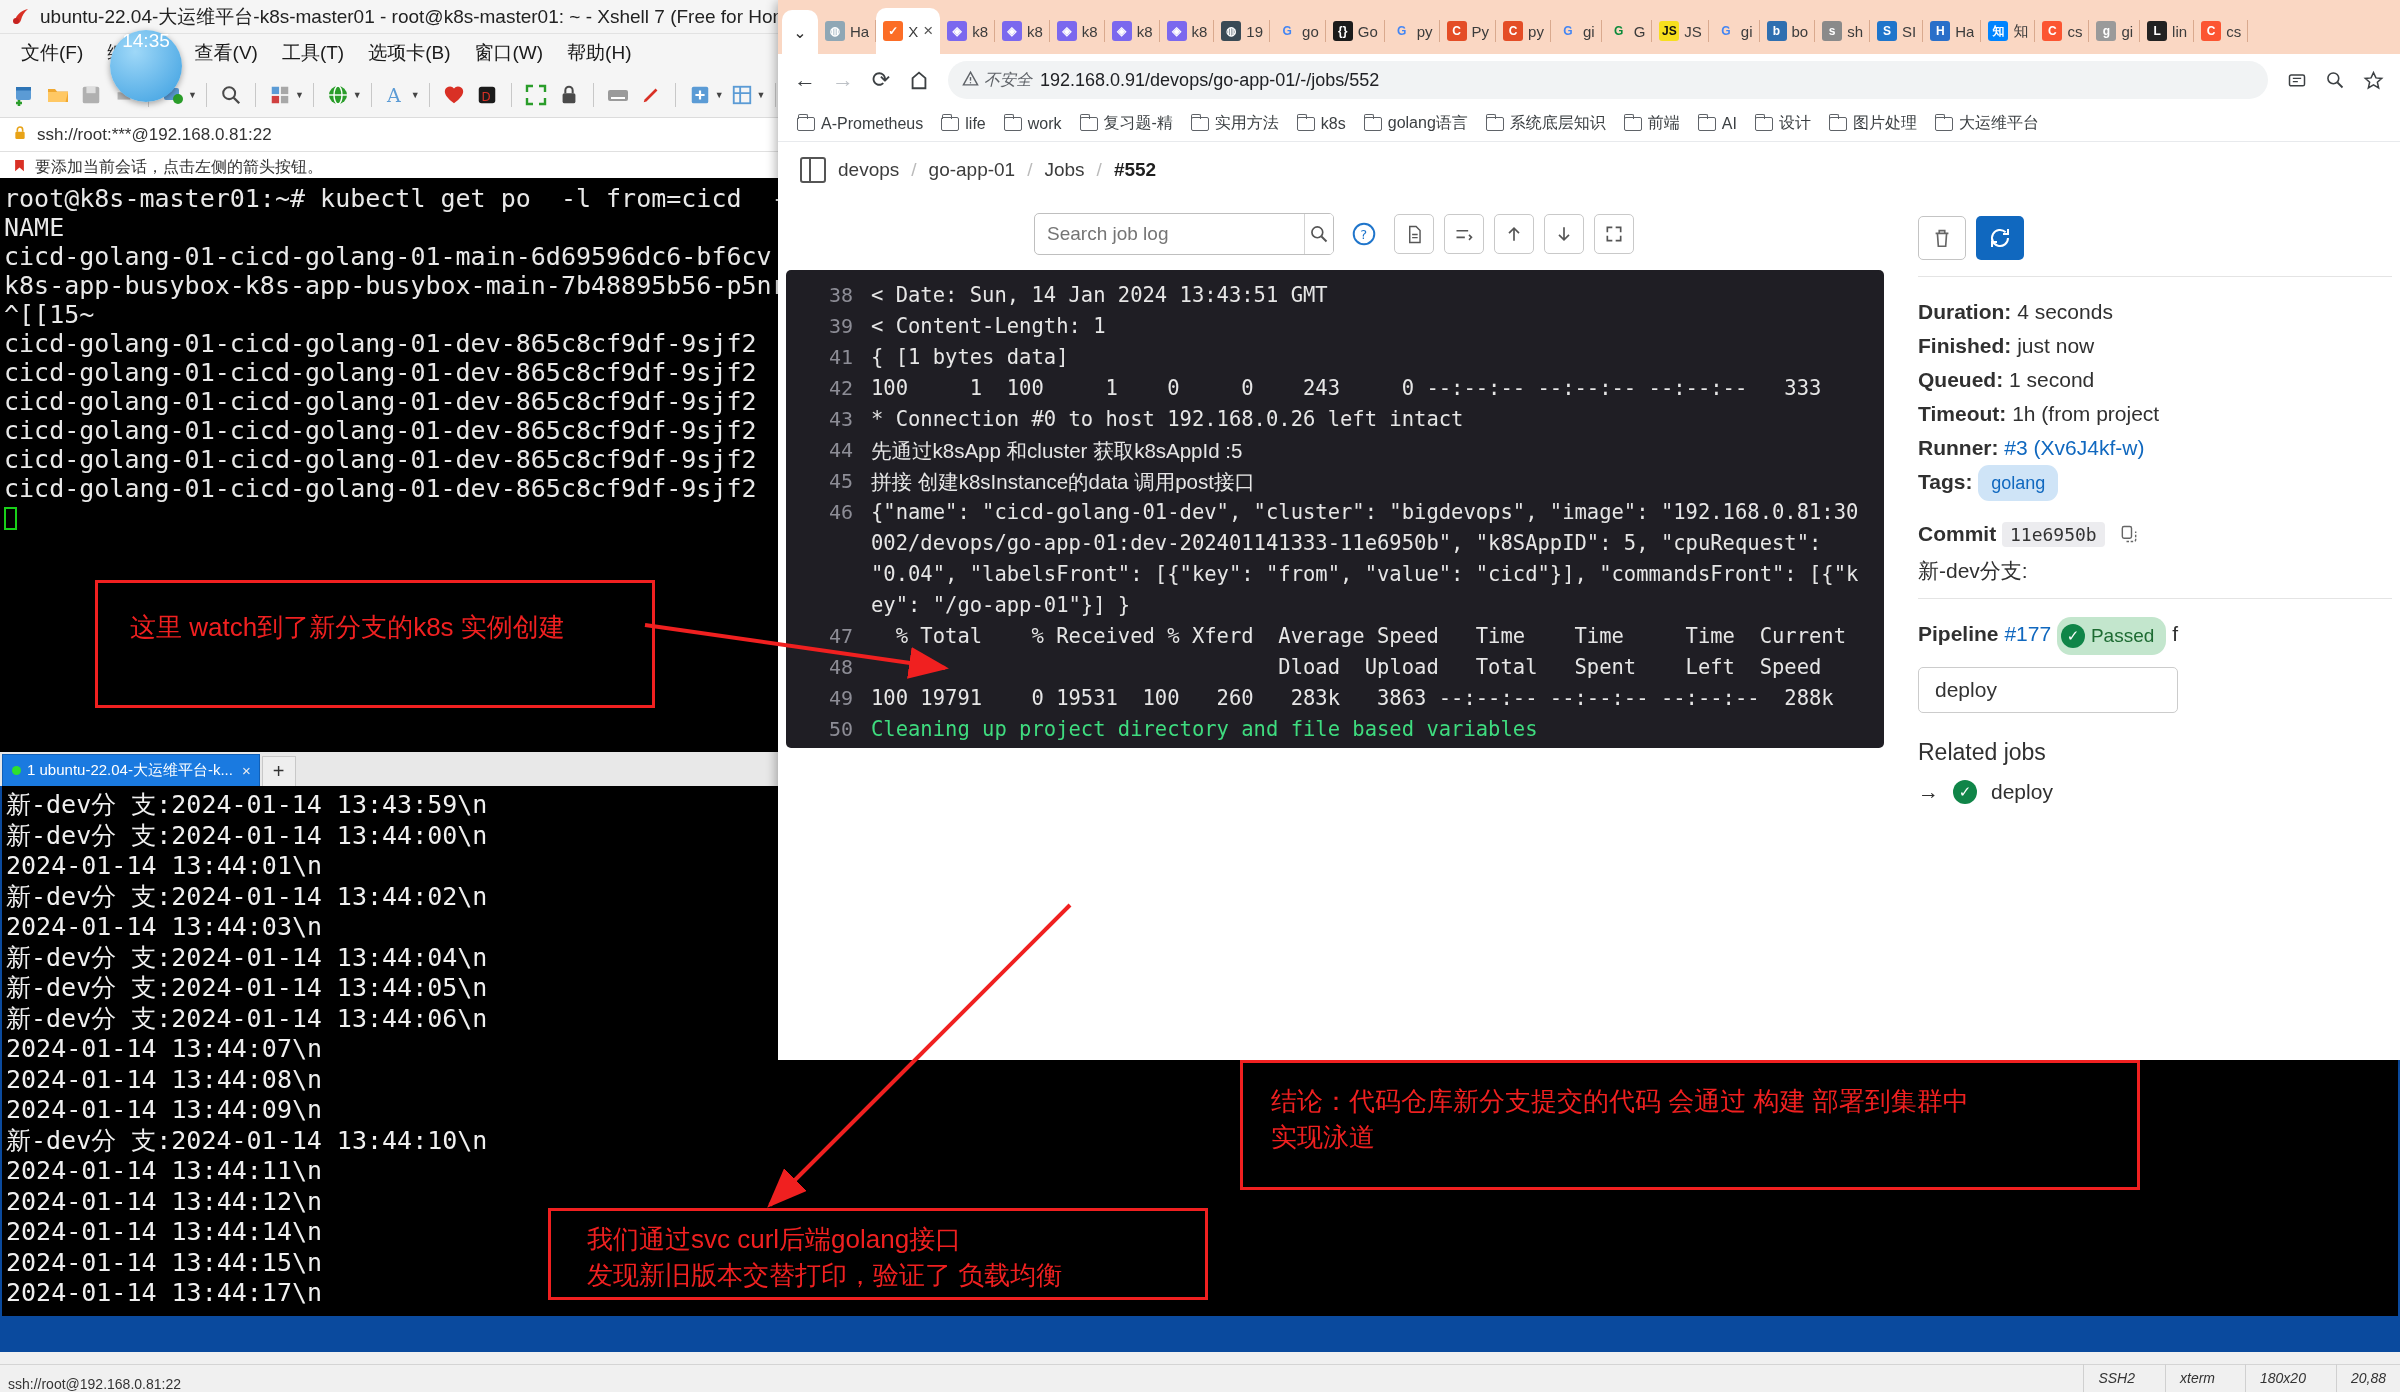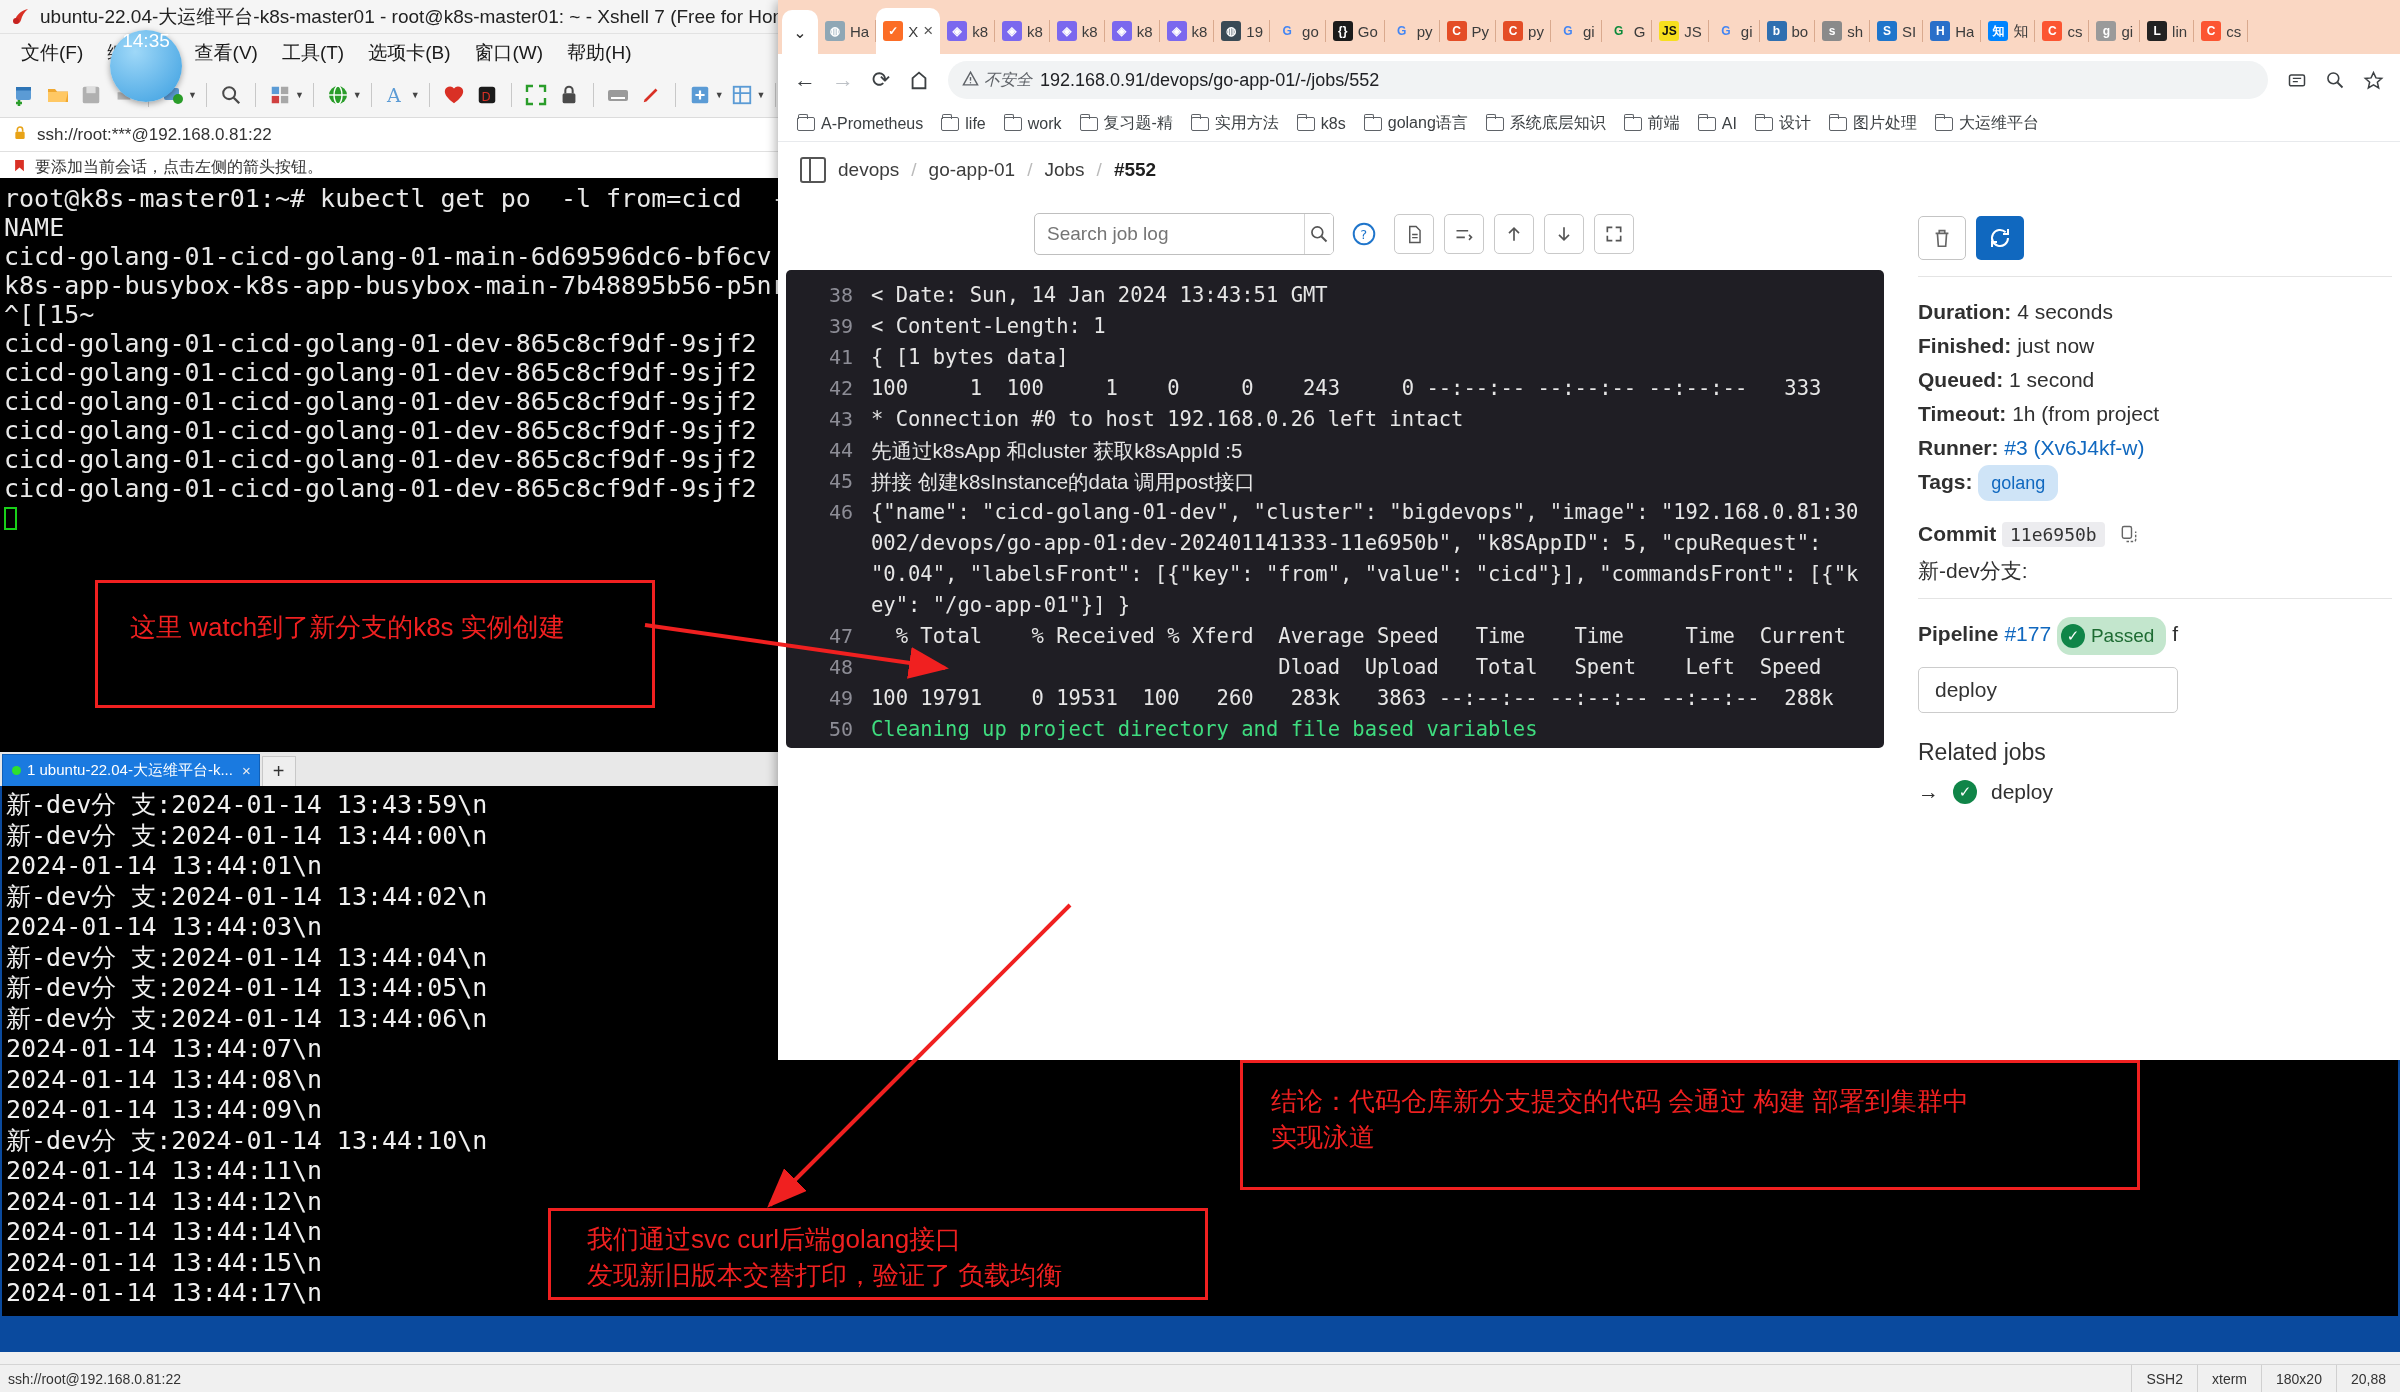--- a/index.html
+++ b/index.html
@@ -110,25 +110,25 @@
   }
   .t2line {
     font-family: "DejaVu Sans Mono", monospace;
     font-size: 25px; line-height: 30.5px; color: #f0f0f0; white-space: pre;
   }
 
   
   #xs-status {
     position: absolute; left: 0; bottom: 0; width: 2400px; height: 28px;
     background: #f0f0f0; border-top: 1px solid #d4d4d4;
-    display: flex; align-items: center; font-size: 14px; color: #333;
+    display: flex; align-items: flex-end; font-size: 14px; color: #333;
   }
   #xs-status .left { padding-left: 8px; }
   #xs-status .right {
-    margin-left: auto; display: flex; align-items: center; gap: 0;
+    margin-left: auto; display: flex; align-items: center; gap: 16px; font-style: italic;
   }
   #xs-status .cell {
     padding: 0 14px; border-left: 1px solid #d0d0d0; height: 28px;
     display: flex; align-items: center; white-space: nowrap;
   }
 
   
   #chrome {
     position: absolute; left: 778px; top: 0; width: 1622px; height: 1060px;
     background: #fff; box-shadow: -2px 2px 10px rgba(0,0,0,.3);

